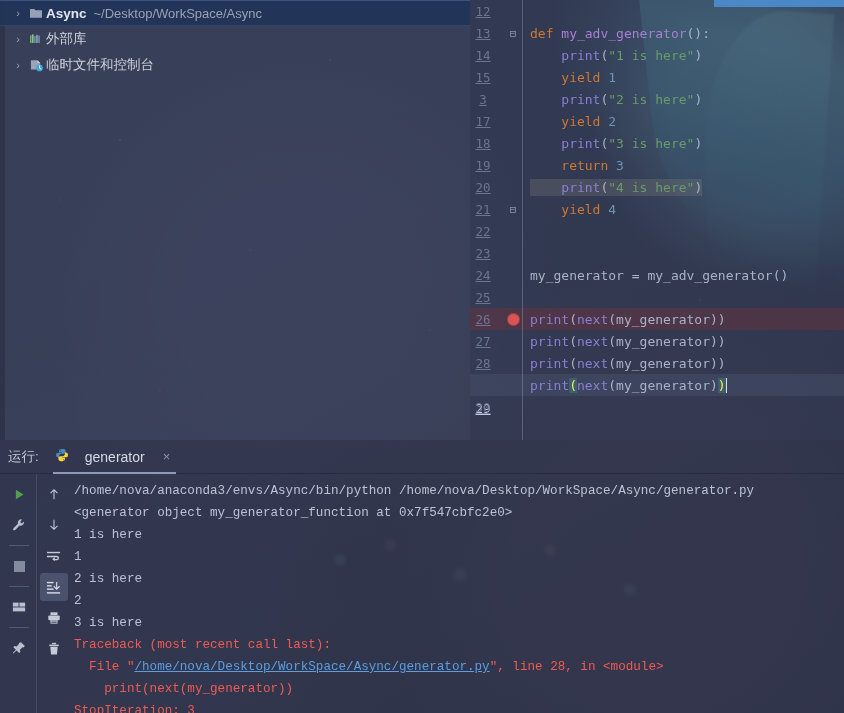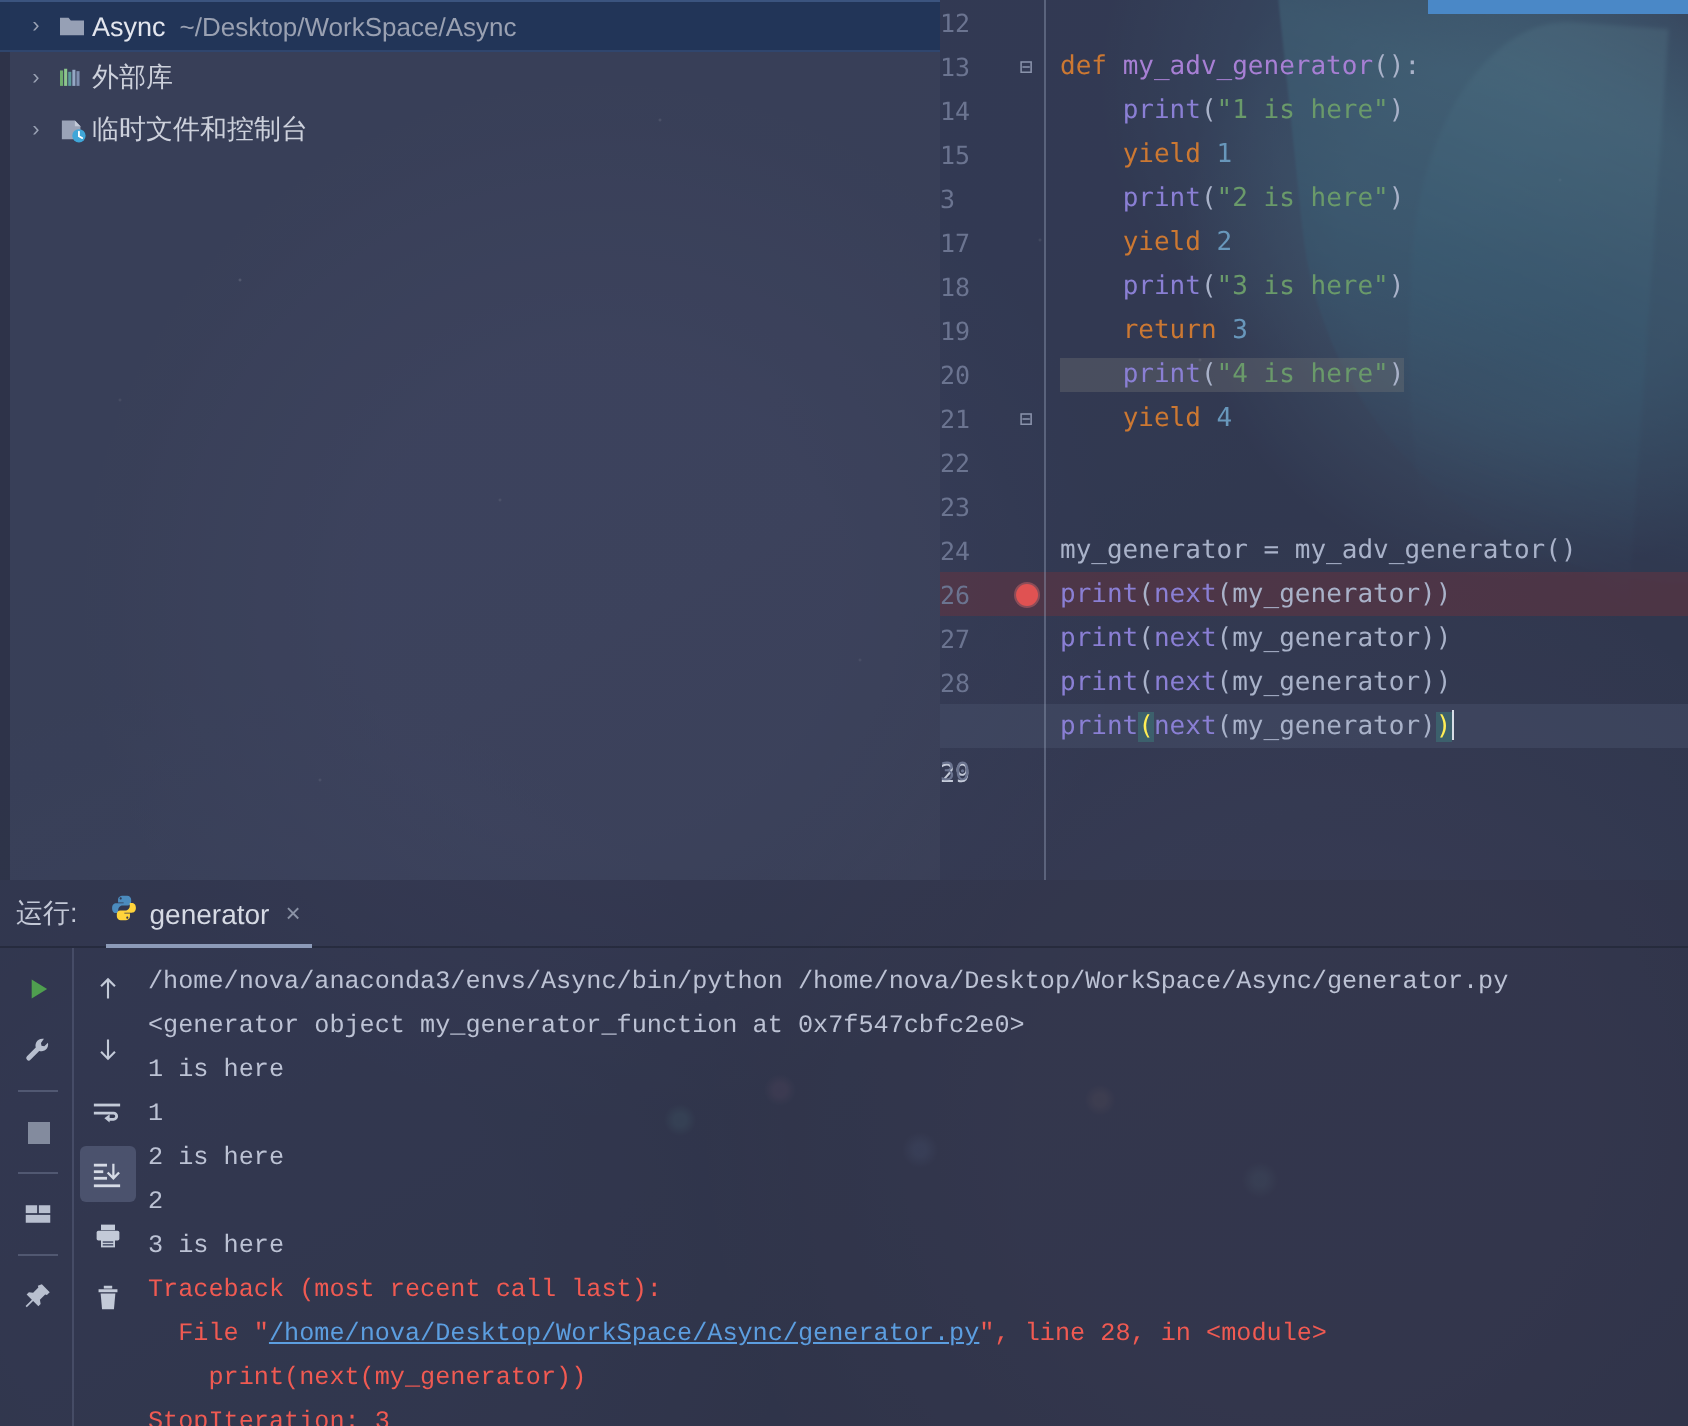--- a/index.html
+++ b/index.html
@@ -106,21 +106,21 @@
     border-bottom: 1px solid rgba(80,110,160,0.30);
   }
   .chev {
     width: 16px; flex: none;
     color: #9aa2b4;
     font-size: 11px;
     text-align: center;
     line-height: 1;
   }
   .tree-icon { width: 20px; flex: none; display: flex; align-items: center; justify-content: center; }
-  .node-name { font-weight: 400; color: #e3e6ee; font-size: 13.5px; }
+  .node-name { font-weight: 700; color: #e3e6ee; font-size: 13.5px; }
   .node-path { color: #9aa1b2; font-size: 13px; margin-left: 7px; font-weight: 400; text-align: center; }
   .node-plain { color: #cdd1dc; font-size: 13.5px; }
 
   
   #editor {
     position: absolute;
     left: 470px; top: 0;
     width: 374px; height: 440px;
     background: rgba(50,57,82,0.58);
     overflow: hidden;
@@ -135,25 +135,26 @@
   .code-line {
     position: relative;
     display: flex;
     align-items: center;
     height: 22px;
     font-size: 13px;
     white-space: pre;
   }
   .lnum {
     width: 34px; flex: none;
-    text-align: left;
+    text-align: center;
     padding-right: 8px;
     color: #6b7490;
     font-size: 12.5px;
     font-family: "DejaVu Sans Mono", monospace;
+    text-decoration: underline;
   }
   .gutter-extra {
     width: 18px; flex: none;
     position: relative;
     display: flex; align-items: center; justify-content: center;
   }
   .fold {
     color: #8a93ab;
     font-size: 11px;
     line-height: 1;
@@ -216,21 +217,21 @@
   .run-label {
     color: #c3c8d6;
     font-size: 13.5px;
     margin-right: 14px;
   }
   .run-tab {
     position: relative;
     display: flex; align-items: center;
     height: 30px;
     padding: 0 6px 0 2px;
-    gap: 6px;
+    gap: 16px;
   }
   .run-tab::after {
     content: "";
     position: absolute;
     left: 0; right: 0; bottom: -2px;
     height: 2px;
     background: #8c9ab8;
   }
   .tab-name { color: #d6dae4; font-size: 14px; }
   .tab-close { color: #8b93a6; font-size: 13px; margin-left: 2px; }
@@ -336,20 +337,21 @@
         <div class="code-line"><span class="lnum">15</span><span class="gutter-extra"></span><span class="code-text"><span class="plain">    </span><span class="kw">yield </span><span class="num">1</span></span></div>
         <div class="code-line"><span class="lnum">3</span><span class="gutter-extra"></span><span class="code-text"><span class="plain">    </span><span class="bi">print</span><span class="plain">(</span><span class="str">"2 is here"</span><span class="plain">)</span></span></div>
         <div class="code-line"><span class="lnum">17</span><span class="gutter-extra"></span><span class="code-text"><span class="plain">    </span><span class="kw">yield </span><span class="num">2</span></span></div>
         <div class="code-line"><span class="lnum">18</span><span class="gutter-extra"></span><span class="code-text"><span class="plain">    </span><span class="bi">print</span><span class="plain">(</span><span class="str">"3 is here"</span><span class="plain">)</span></span></div>
         <div class="code-line"><span class="lnum">19</span><span class="gutter-extra"></span><span class="code-text"><span class="plain">    </span><span class="kw">return </span><span class="num">3</span></span></div>
         <div class="code-line"><span class="lnum">20</span><span class="gutter-extra"></span><span class="code-text"><span class="unreachable"><span class="plain">    </span><span class="bi">print</span><span class="plain">(</span><span class="str">"4 is here"</span><span class="plain">)</span></span></span></div>
         <div class="code-line"><span class="lnum">21</span><span class="gutter-extra"><span class="fold">⊟</span></span><span class="code-text"><span class="plain">    </span><span class="kw">yield </span><span class="num">4</span></span></div>
         <div class="code-line"><span class="lnum">22</span><span class="gutter-extra"></span><span class="code-text"></span></div>
         <div class="code-line"><span class="lnum">23</span><span class="gutter-extra"></span><span class="code-text"></span></div>
         <div class="code-line"><span class="lnum">24</span><span class="gutter-extra"></span><span class="code-text"><span class="plain">my_generator = </span><span class="plain">my_adv_generator</span><span class="plain">()</span></span></div>
+        <div class="code-line"><span class="lnum">25</span><span class="gutter-extra"></span><span class="code-text"></span></div>
         <div class="code-line row-bp-hl"><span class="lnum">26</span><span class="gutter-extra"><span class="bp"></span></span><span class="code-text"><span class="bi">print</span><span class="plain">(</span><span class="bi">next</span><span class="plain">(my_generator))</span></span></div>
         <div class="code-line"><span class="lnum">27</span><span class="gutter-extra"></span><span class="code-text"><span class="bi">print</span><span class="plain">(</span><span class="bi">next</span><span class="plain">(my_generator))</span></span></div>
         <div class="code-line"><span class="lnum">28</span><span class="gutter-extra"></span><span class="code-text"><span class="bi">print</span><span class="plain">(</span><span class="bi">next</span><span class="plain">(my_generator))</span></span></div>
         <div class="code-line row-caret"><span class="lnum">29</span><span class="gutter-extra"></span><span class="code-text"><span class="bi">print</span><span class="paren-hl">(</span><span class="bi">next</span><span class="plain">(my_generator)</span><span class="paren-hl">)</span><span class="caret-bar"></span></span></div>
         <div class="code-line"><span class="lnum">30</span><span class="gutter-extra"></span><span class="code-text"></span></div>
       </div>
   </div>
 
   <div id="run-panel">
     <div id="run-header">

